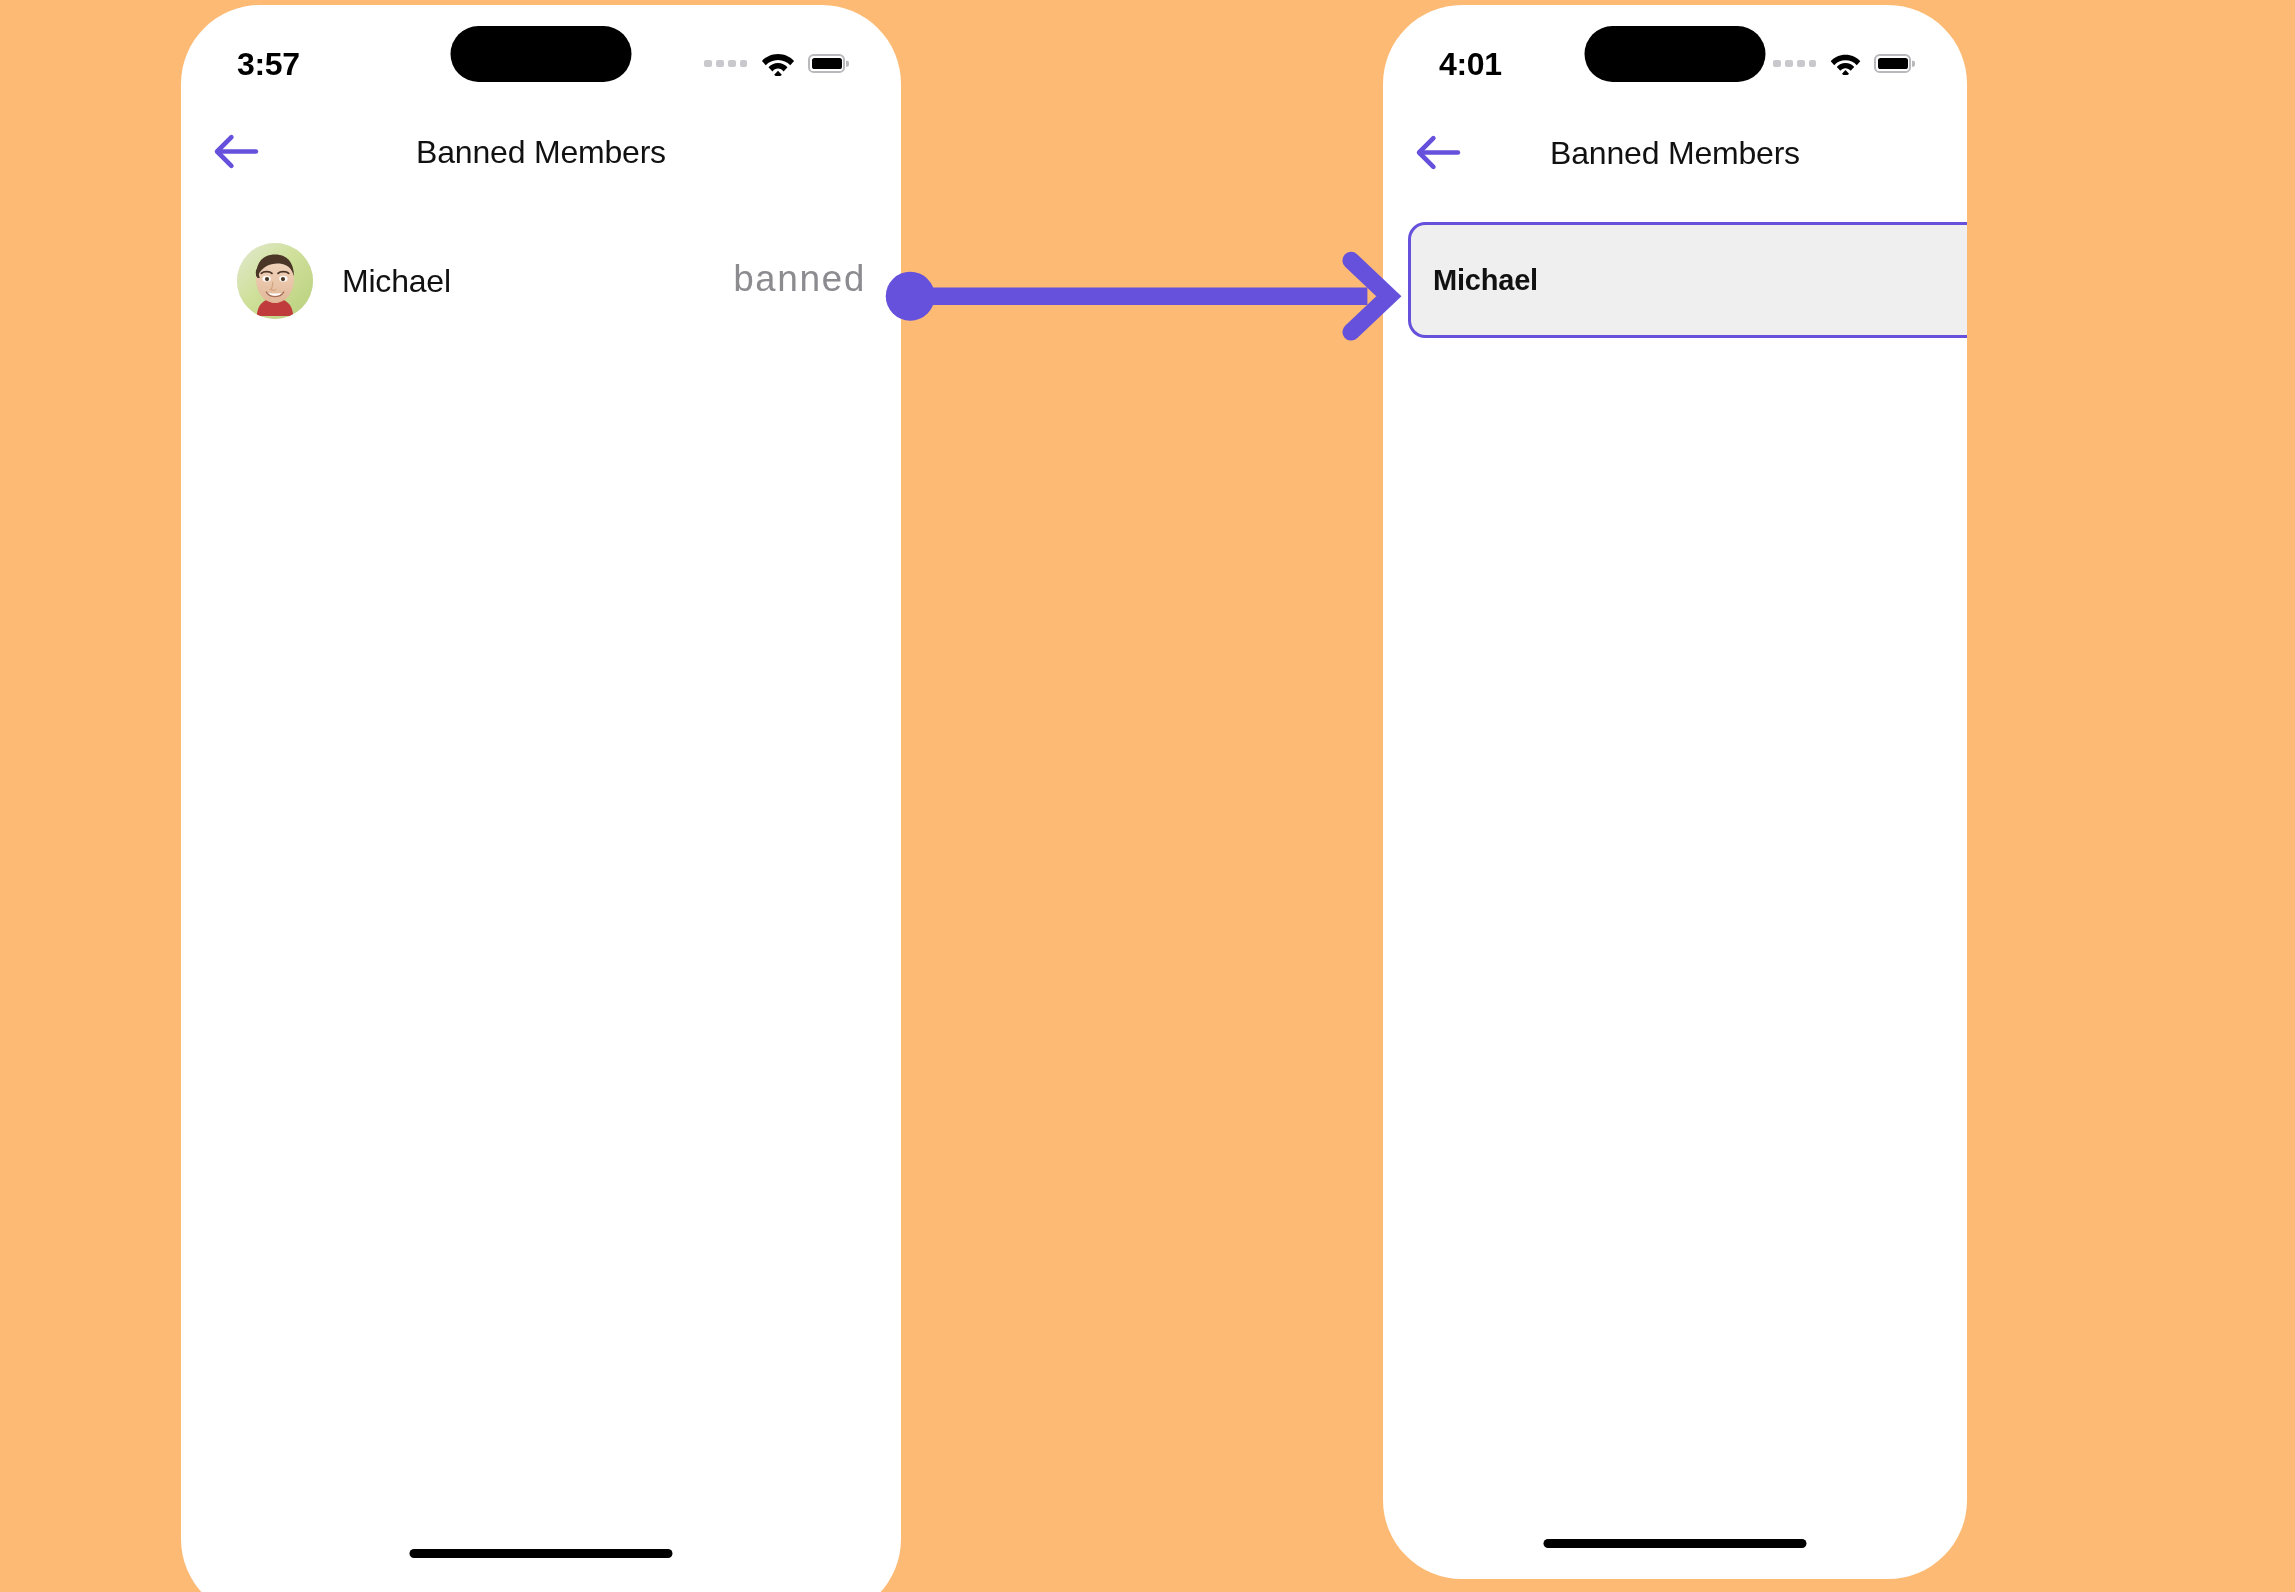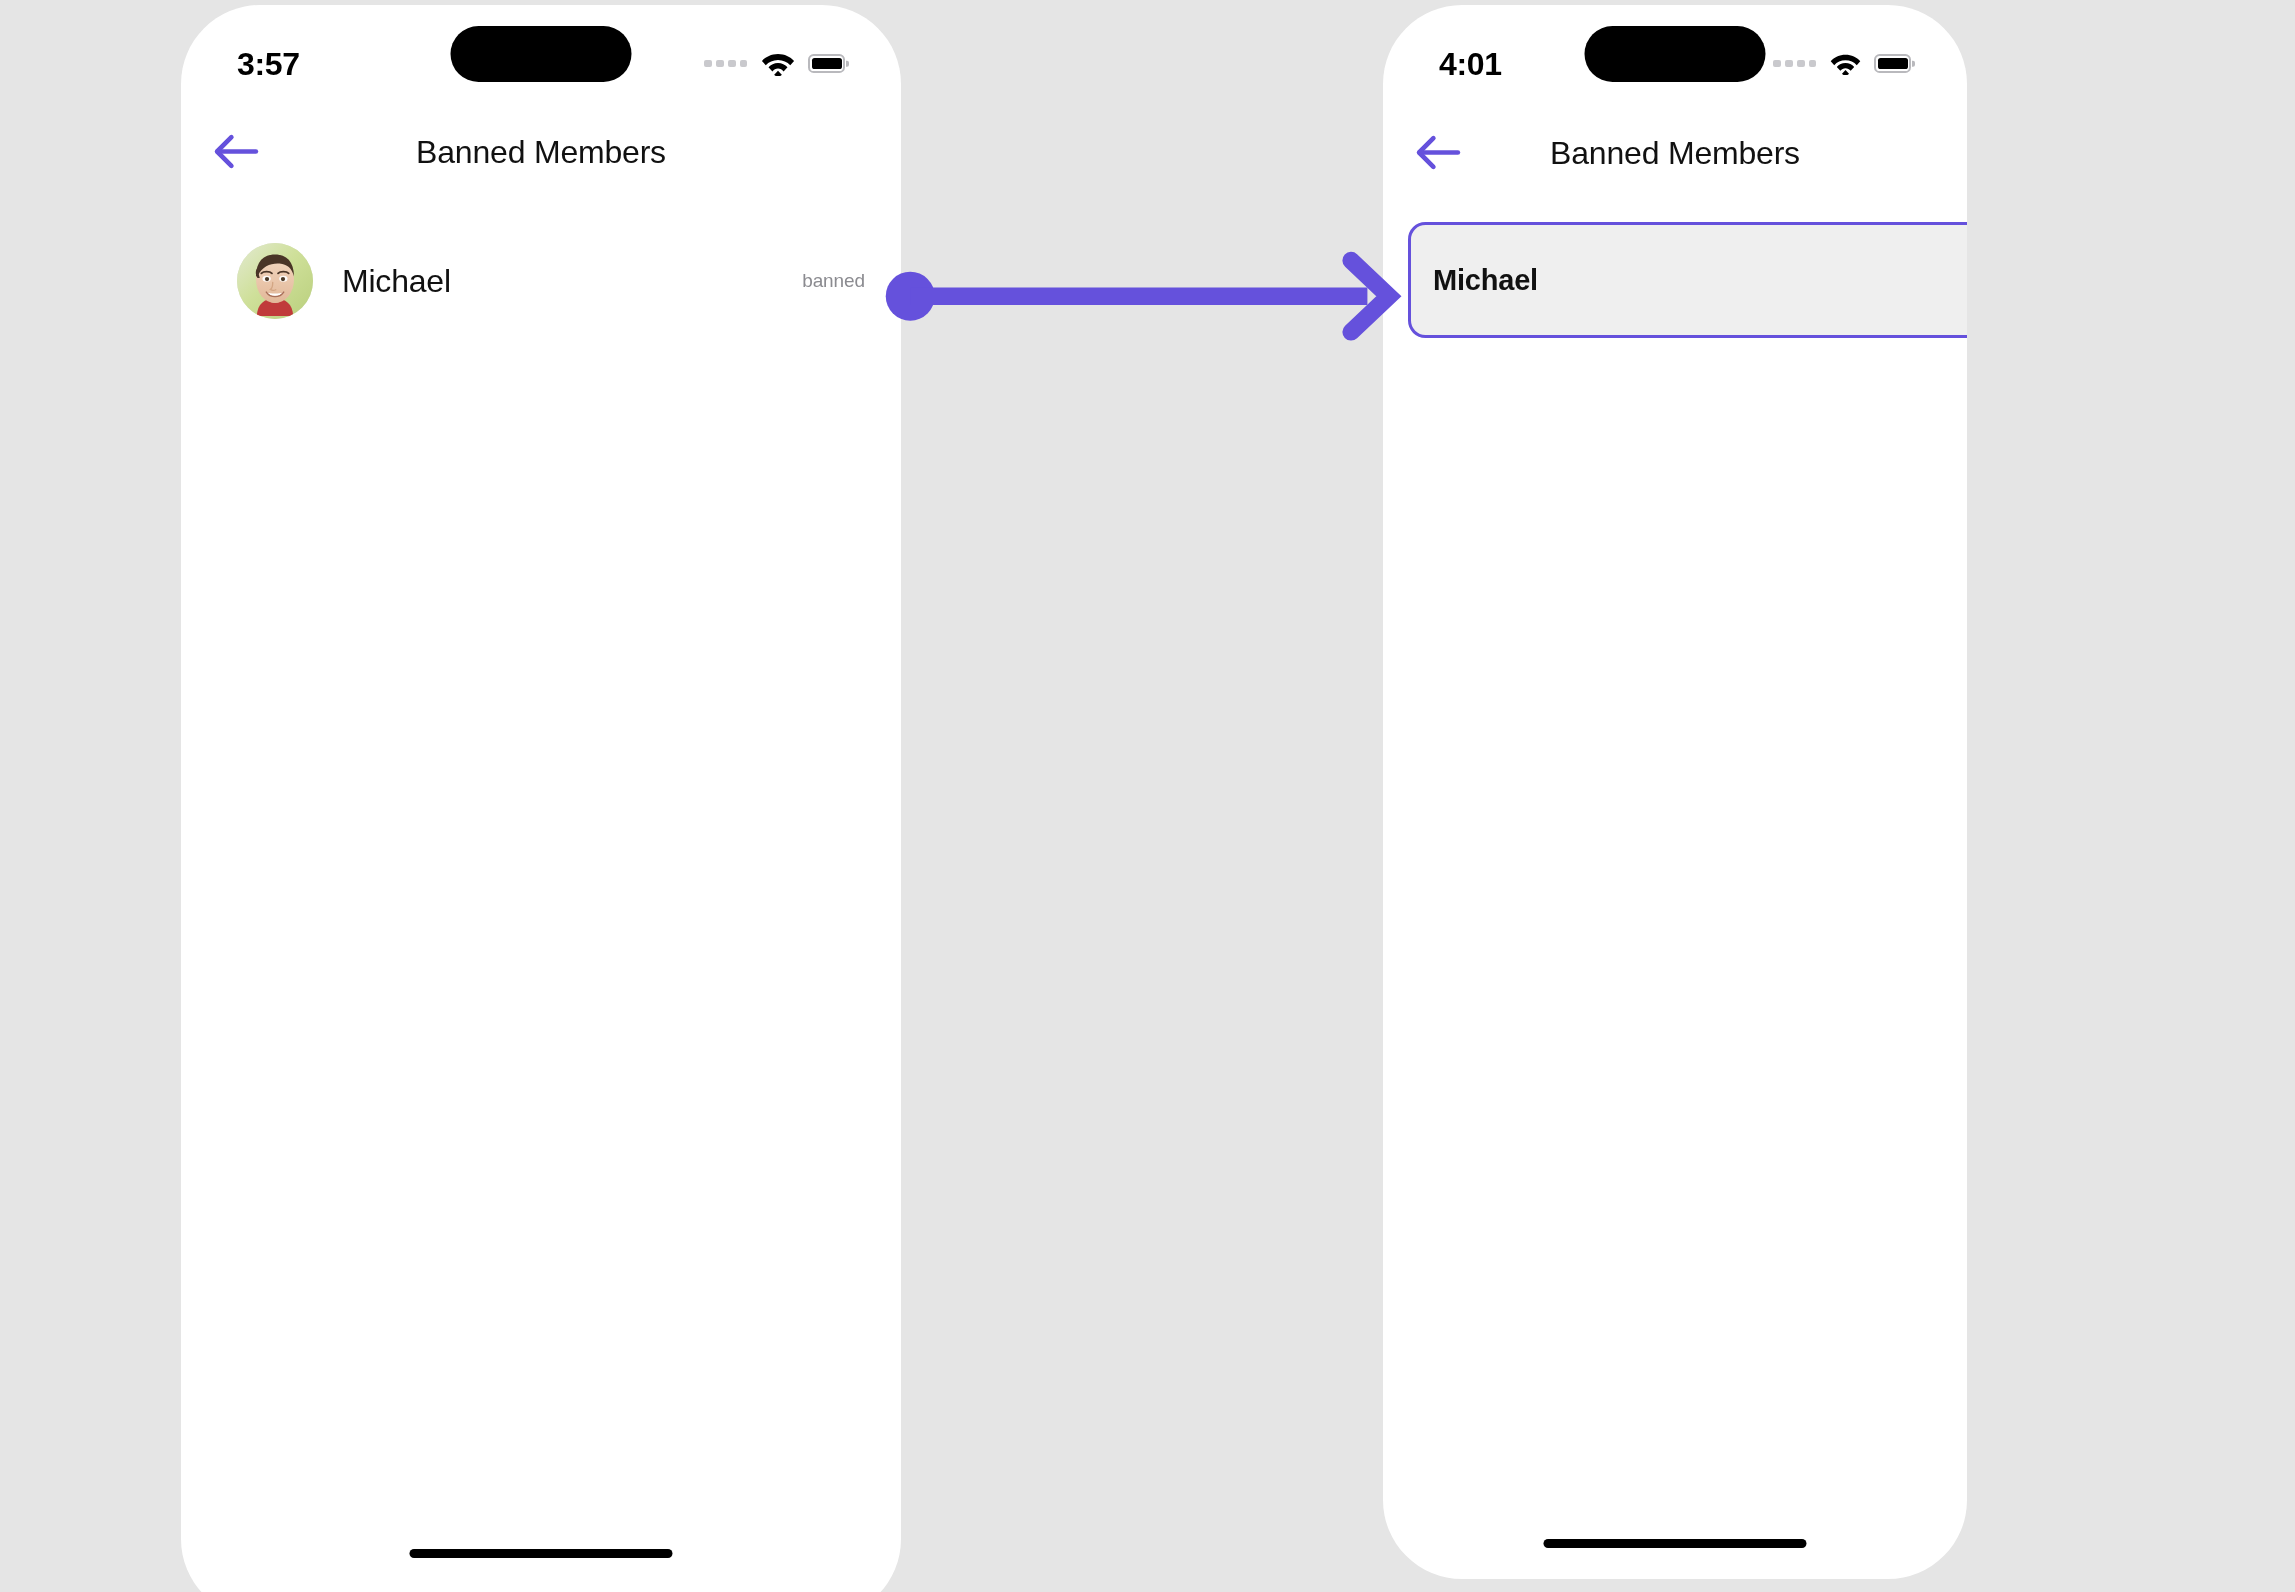--- a/index.html
+++ b/index.html
@@ -9,21 +9,21 @@
     height: 1593px;
     background: #000000;
     overflow: hidden;
     font-family: "Liberation Sans", sans-serif;
   }
 
   .stage {
     position: relative;
     width: 2295px;
     height: 1593px;
-    background: #e5e5e5;
+    background: #fdba74;
   }
 
   
   .phone {
     position: absolute;
     background: #ffffff;
     overflow: hidden;
   }
   #phone-left {
     left: 181px;
@@ -167,24 +167,25 @@
   .avatar svg { display: block; width: 100%; height: 100%; }
 
   .row-name {
     margin-left: 29px;
     font-size: 32px;
     color: #111111;
     letter-spacing: -0.2px;
     flex: 1 1 auto;
   }
   .row-status {
-    font-size: 19px;
+    font-size: 37px;
     color: #8b8b90;
     letter-spacing: -0.1px;
     white-space: nowrap;
+    font-family: Liberation Mono, monospace;
   }
 
   
   .member-card {
     position: absolute;
     left: 24.5px;
     top: 217px;
     width: 673px;
     height: 116px;
     background: #efefef;

